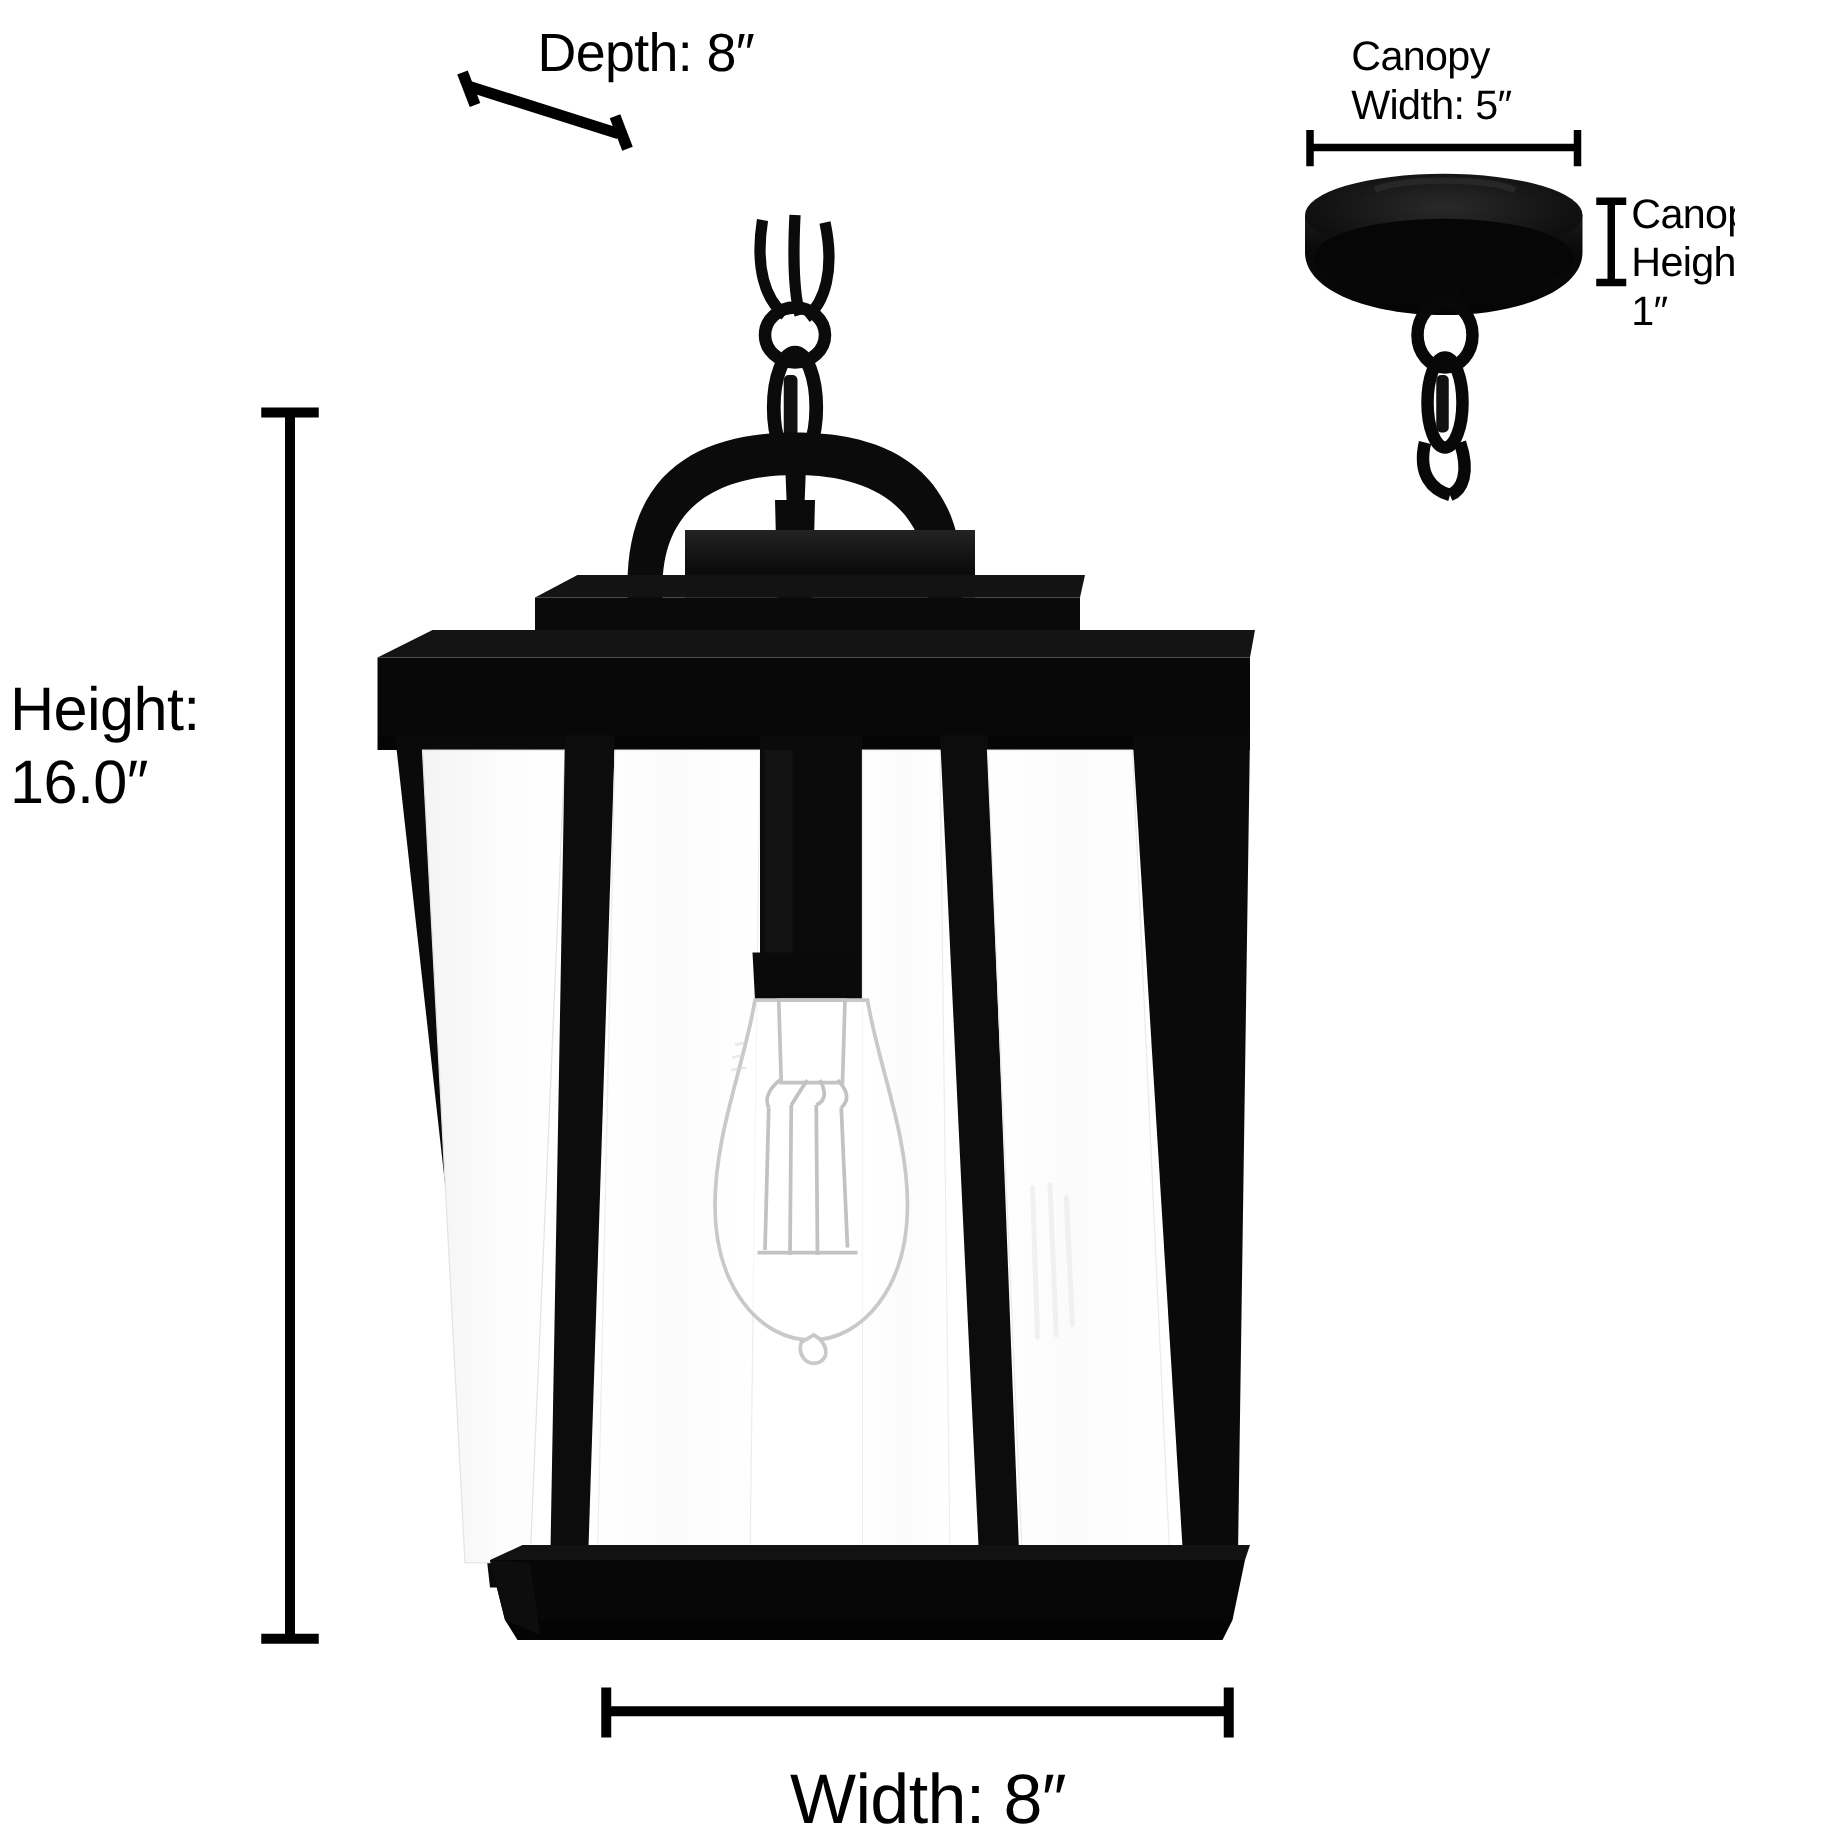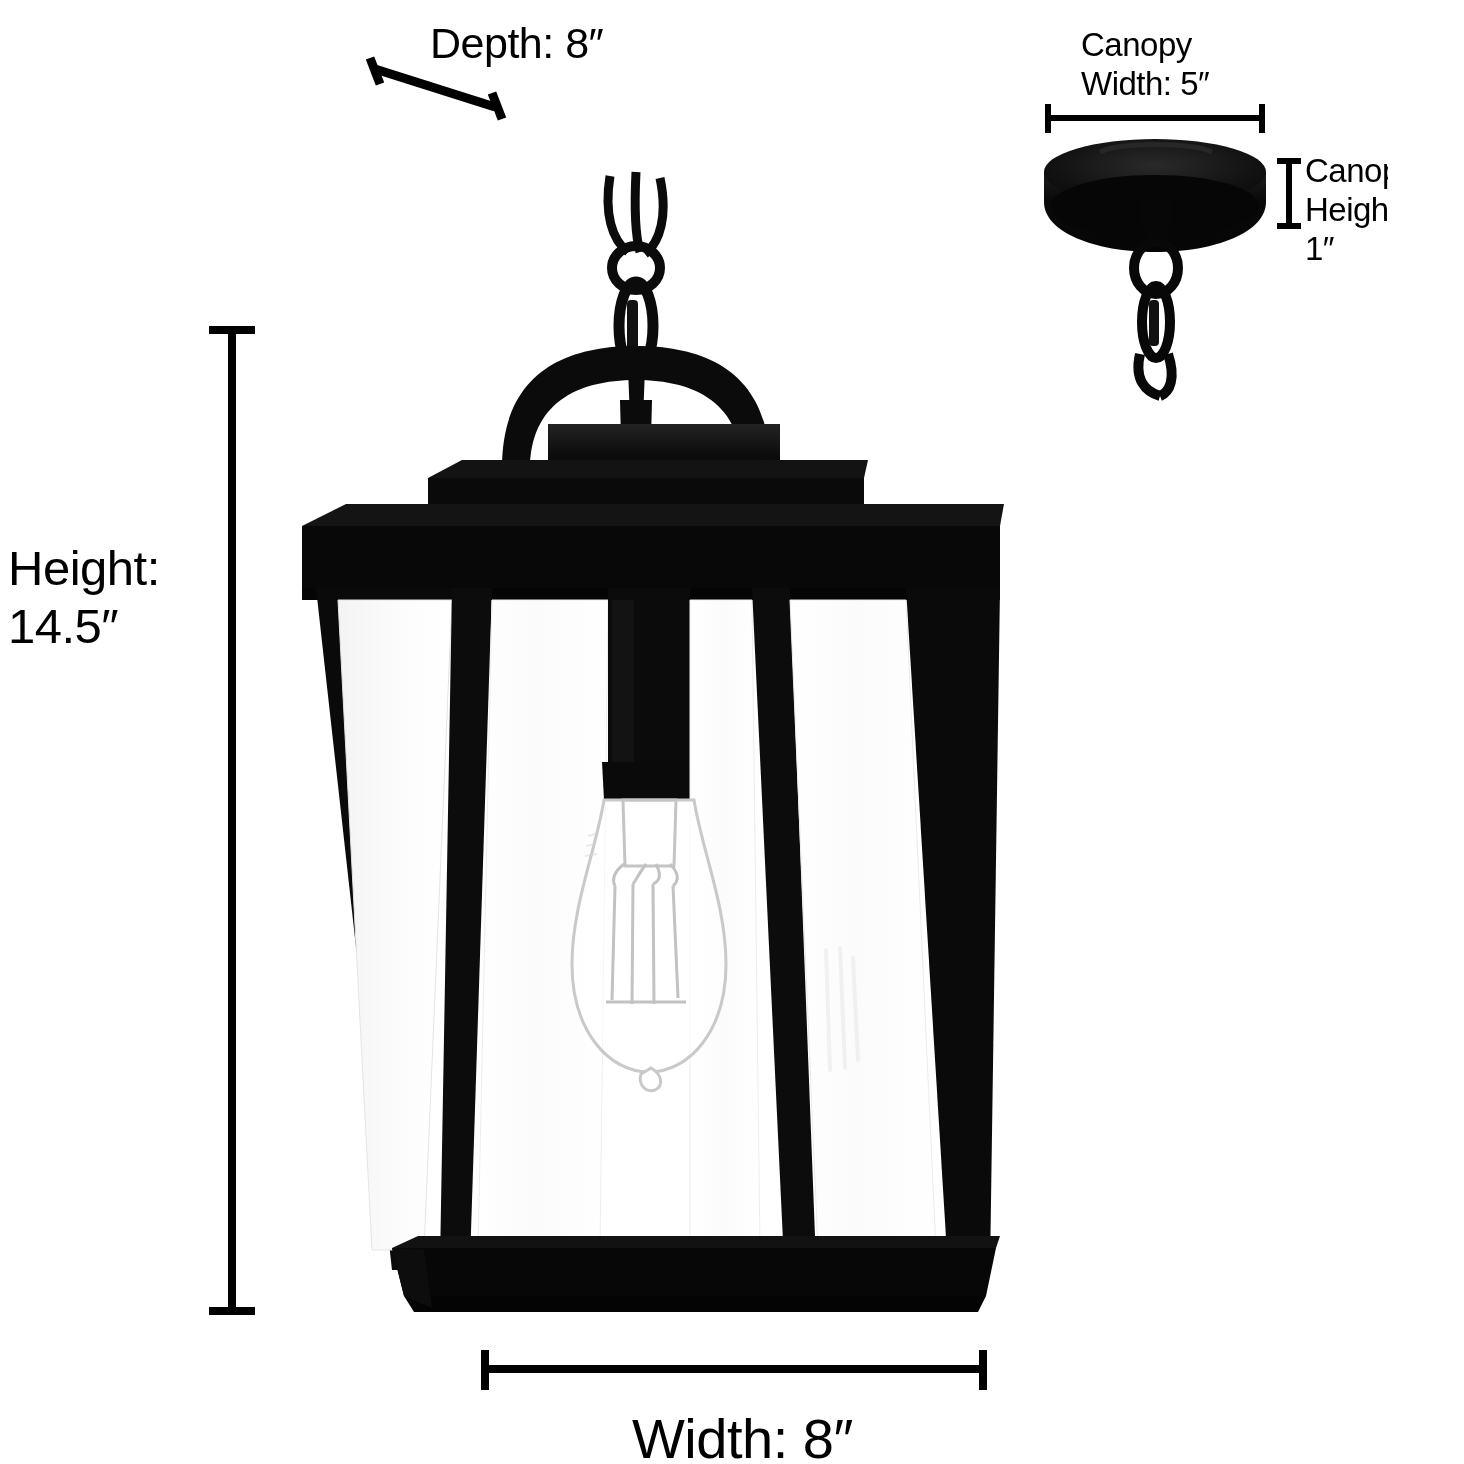--- a/index.html
+++ b/index.html
@@ -197,21 +197,21 @@
         <path d="M1140 354 C 1134 380, 1146 392, 1160 396"></path>
         <path d="M1168 354 C 1176 378, 1170 392, 1160 396"></path>
       </g>
       <rect x="1149" y="300" width="10" height="46" rx="4" fill="#111"></rect>
     </g>
   </svg>
 
   <div class="lbl" id="label-depth">Depth: 8″</div>
 
   <div class="lbl" id="label-height">Height:
-14.5″</div>
+16.0″</div>
 
   <div class="lbl" id="label-width">Width:  8″</div>
 
   <div class="lbl" id="label-canopy-w">Canopy
 Width: 5″</div>
 
   <div class="lbl" id="label-canopy-h">Canopy
 Height: 1″</div>
 
 </div>

